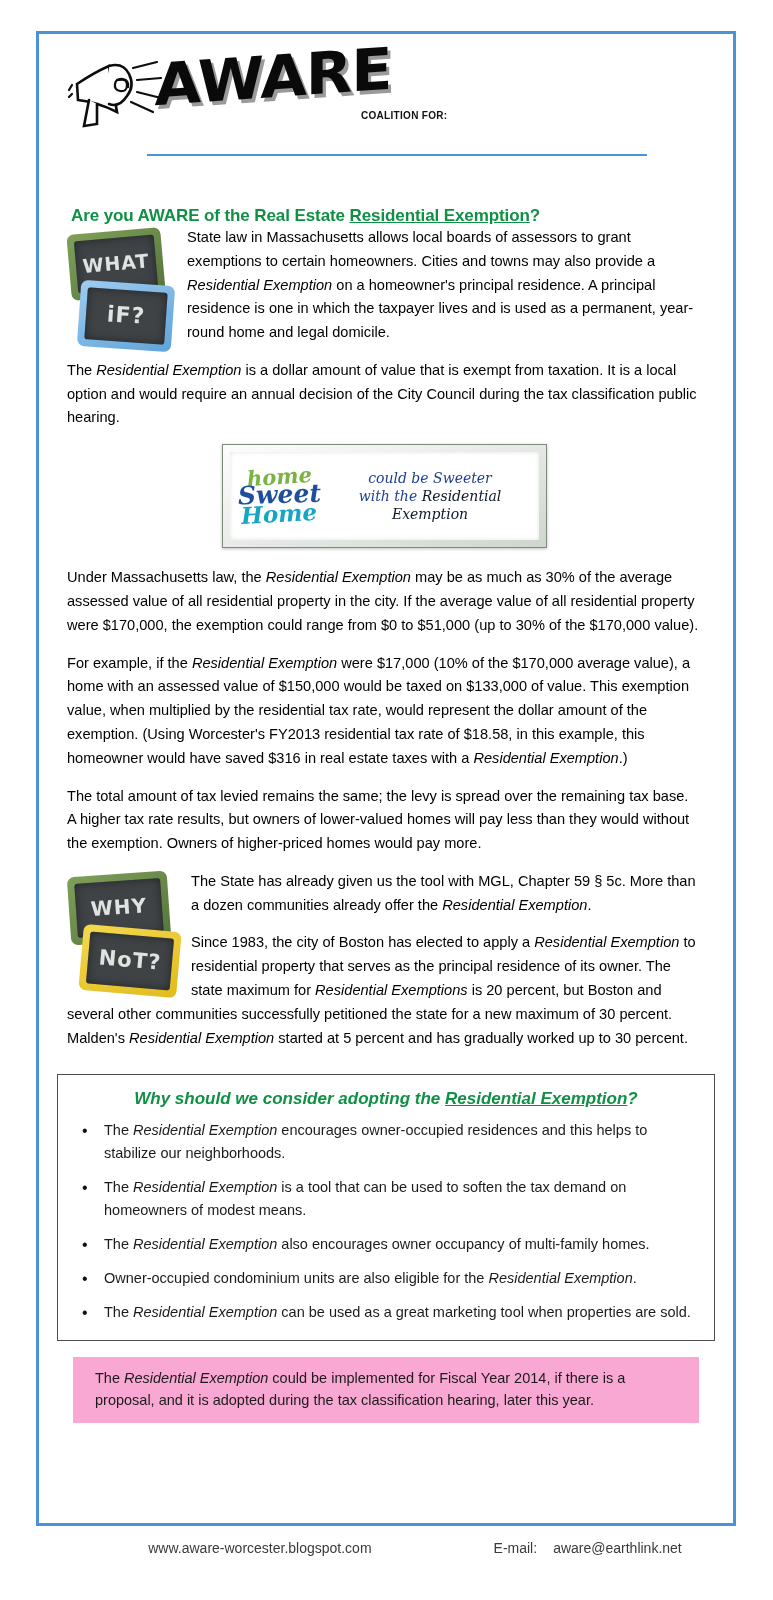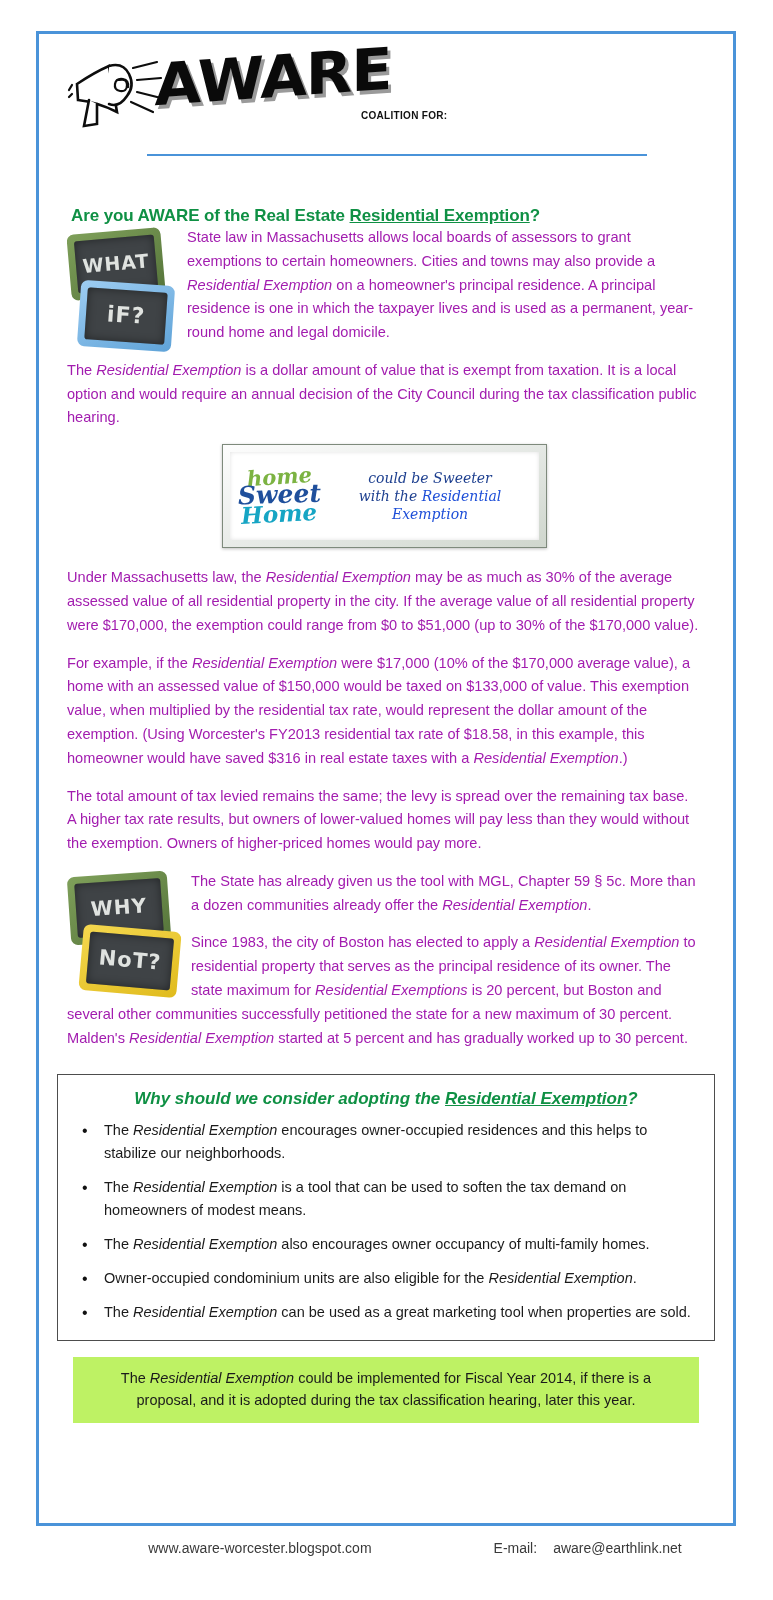--- a/index.html
+++ b/index.html
@@ -94,21 +94,21 @@
   .headline .ul { text-decoration: underline; }
 
   
   .body-area {
     padding: 0 32px 0 28px;
   }
   p.para {
     font-family: "Liberation Sans", sans-serif;
     font-size: 14.6px;
     line-height: 1.63;
-    color: #a21caf;
+    color: #000000;
     margin: 0 2px 14px 0;
     text-align: left;
   }
   p.para i, span.it { font-style: italic; }
 
   
   .float-row { overflow: hidden; }
   .chalk-what {
     float: left;
     width: 108px; height: 118px;
@@ -210,21 +210,21 @@
   }
   .hsh-text {
     flex: 1 1 auto;
     text-align: center;
     font-family: "DejaVu Serif", serif;
     font-style: italic;
     font-size: 14px;
     line-height: 1.32;
     color: #1d3f8f;
   }
-  .hsh-text .grn { color: #1d4ed8; }
+  .hsh-text .grn { color: #0f172a; }
 
   
   .bullet-box {
     margin: 10px 18px 0 18px;
     border: 1.5px solid #4d4d4d;
     padding: 12px 14px 14px 14px;
   }
   .bullet-title {
     text-align: center;
     font-family: "Liberation Sans", sans-serif;
@@ -253,23 +253,23 @@
     content: "\2022";
     position: absolute;
     left: -20px; top: -1px;
     font-size: 16px;
     color: #111;
   }
 
   
   .gray-note {
     margin: 16px 34px 0 34px;
-    background: #bef264;
+    background: #f9a8d4;
     padding: 10px 22px 11px 22px;
-    text-align: center;
+    text-align: left;
     font-family: "Liberation Sans", sans-serif;
     font-size: 14.5px;
     line-height: 1.55;
     color: #1b1b1b;
   }
 
   
   .footer {
     position: absolute;
     left: 36px; top: 1540px;

